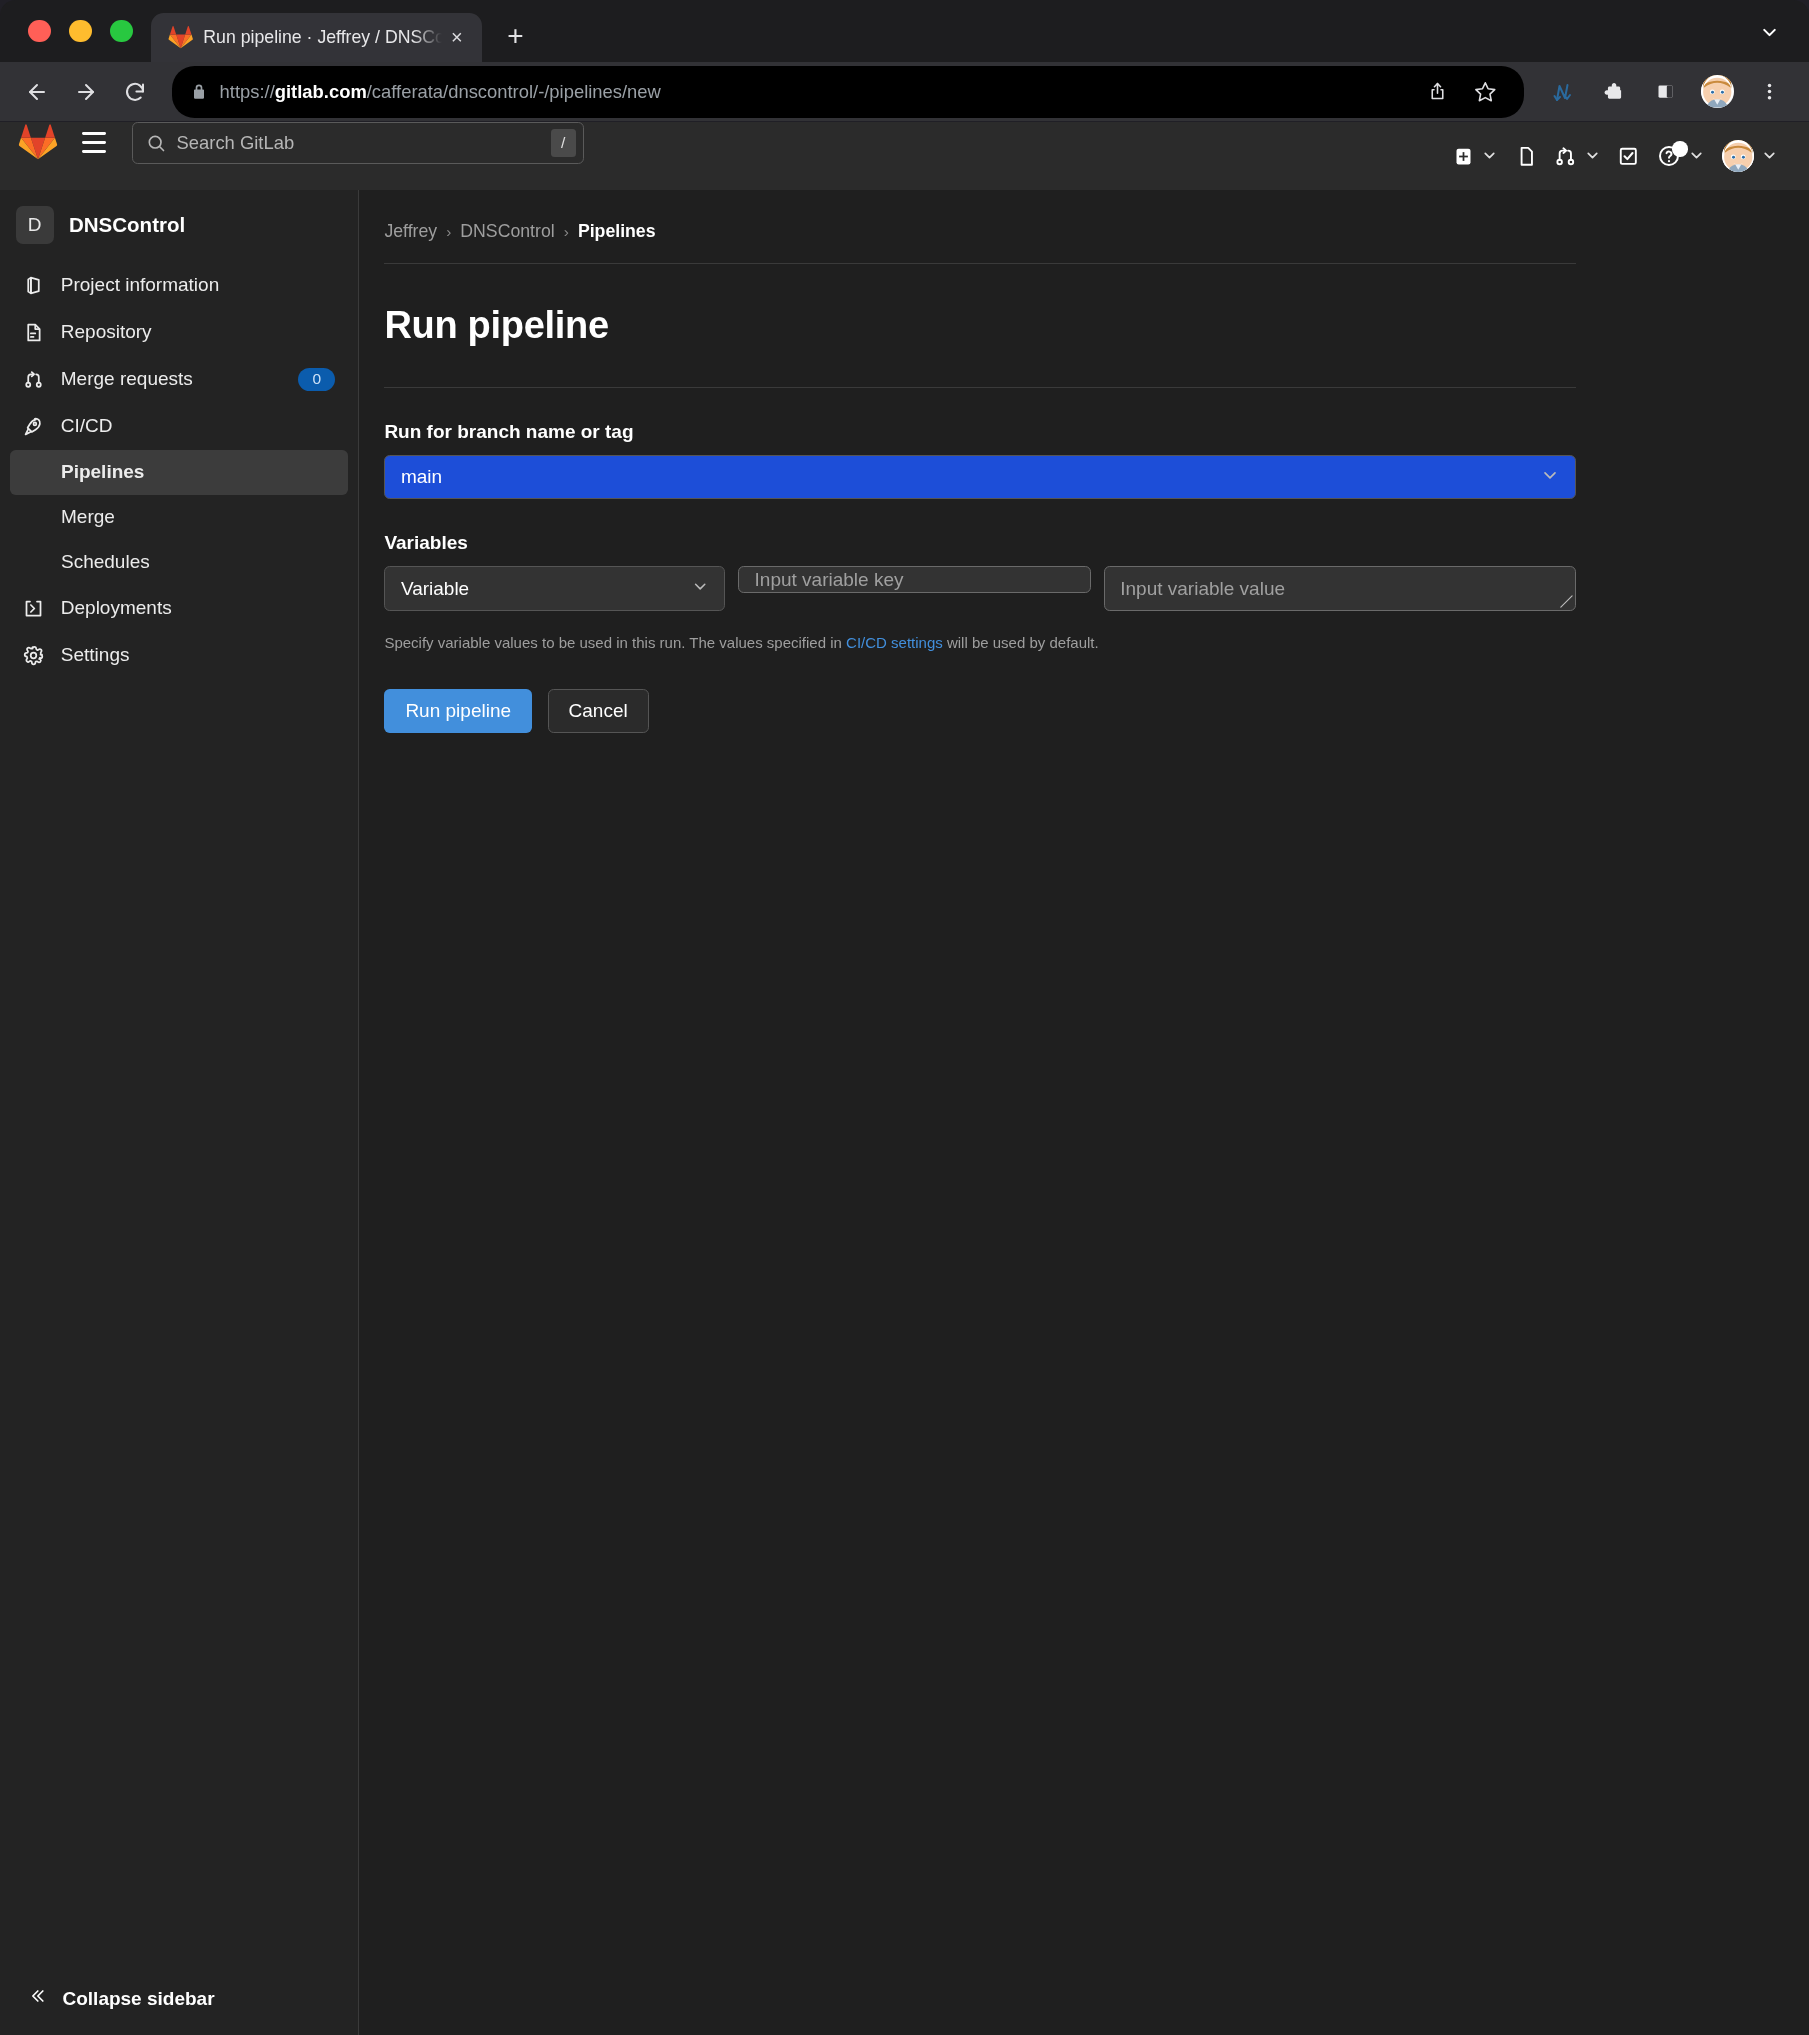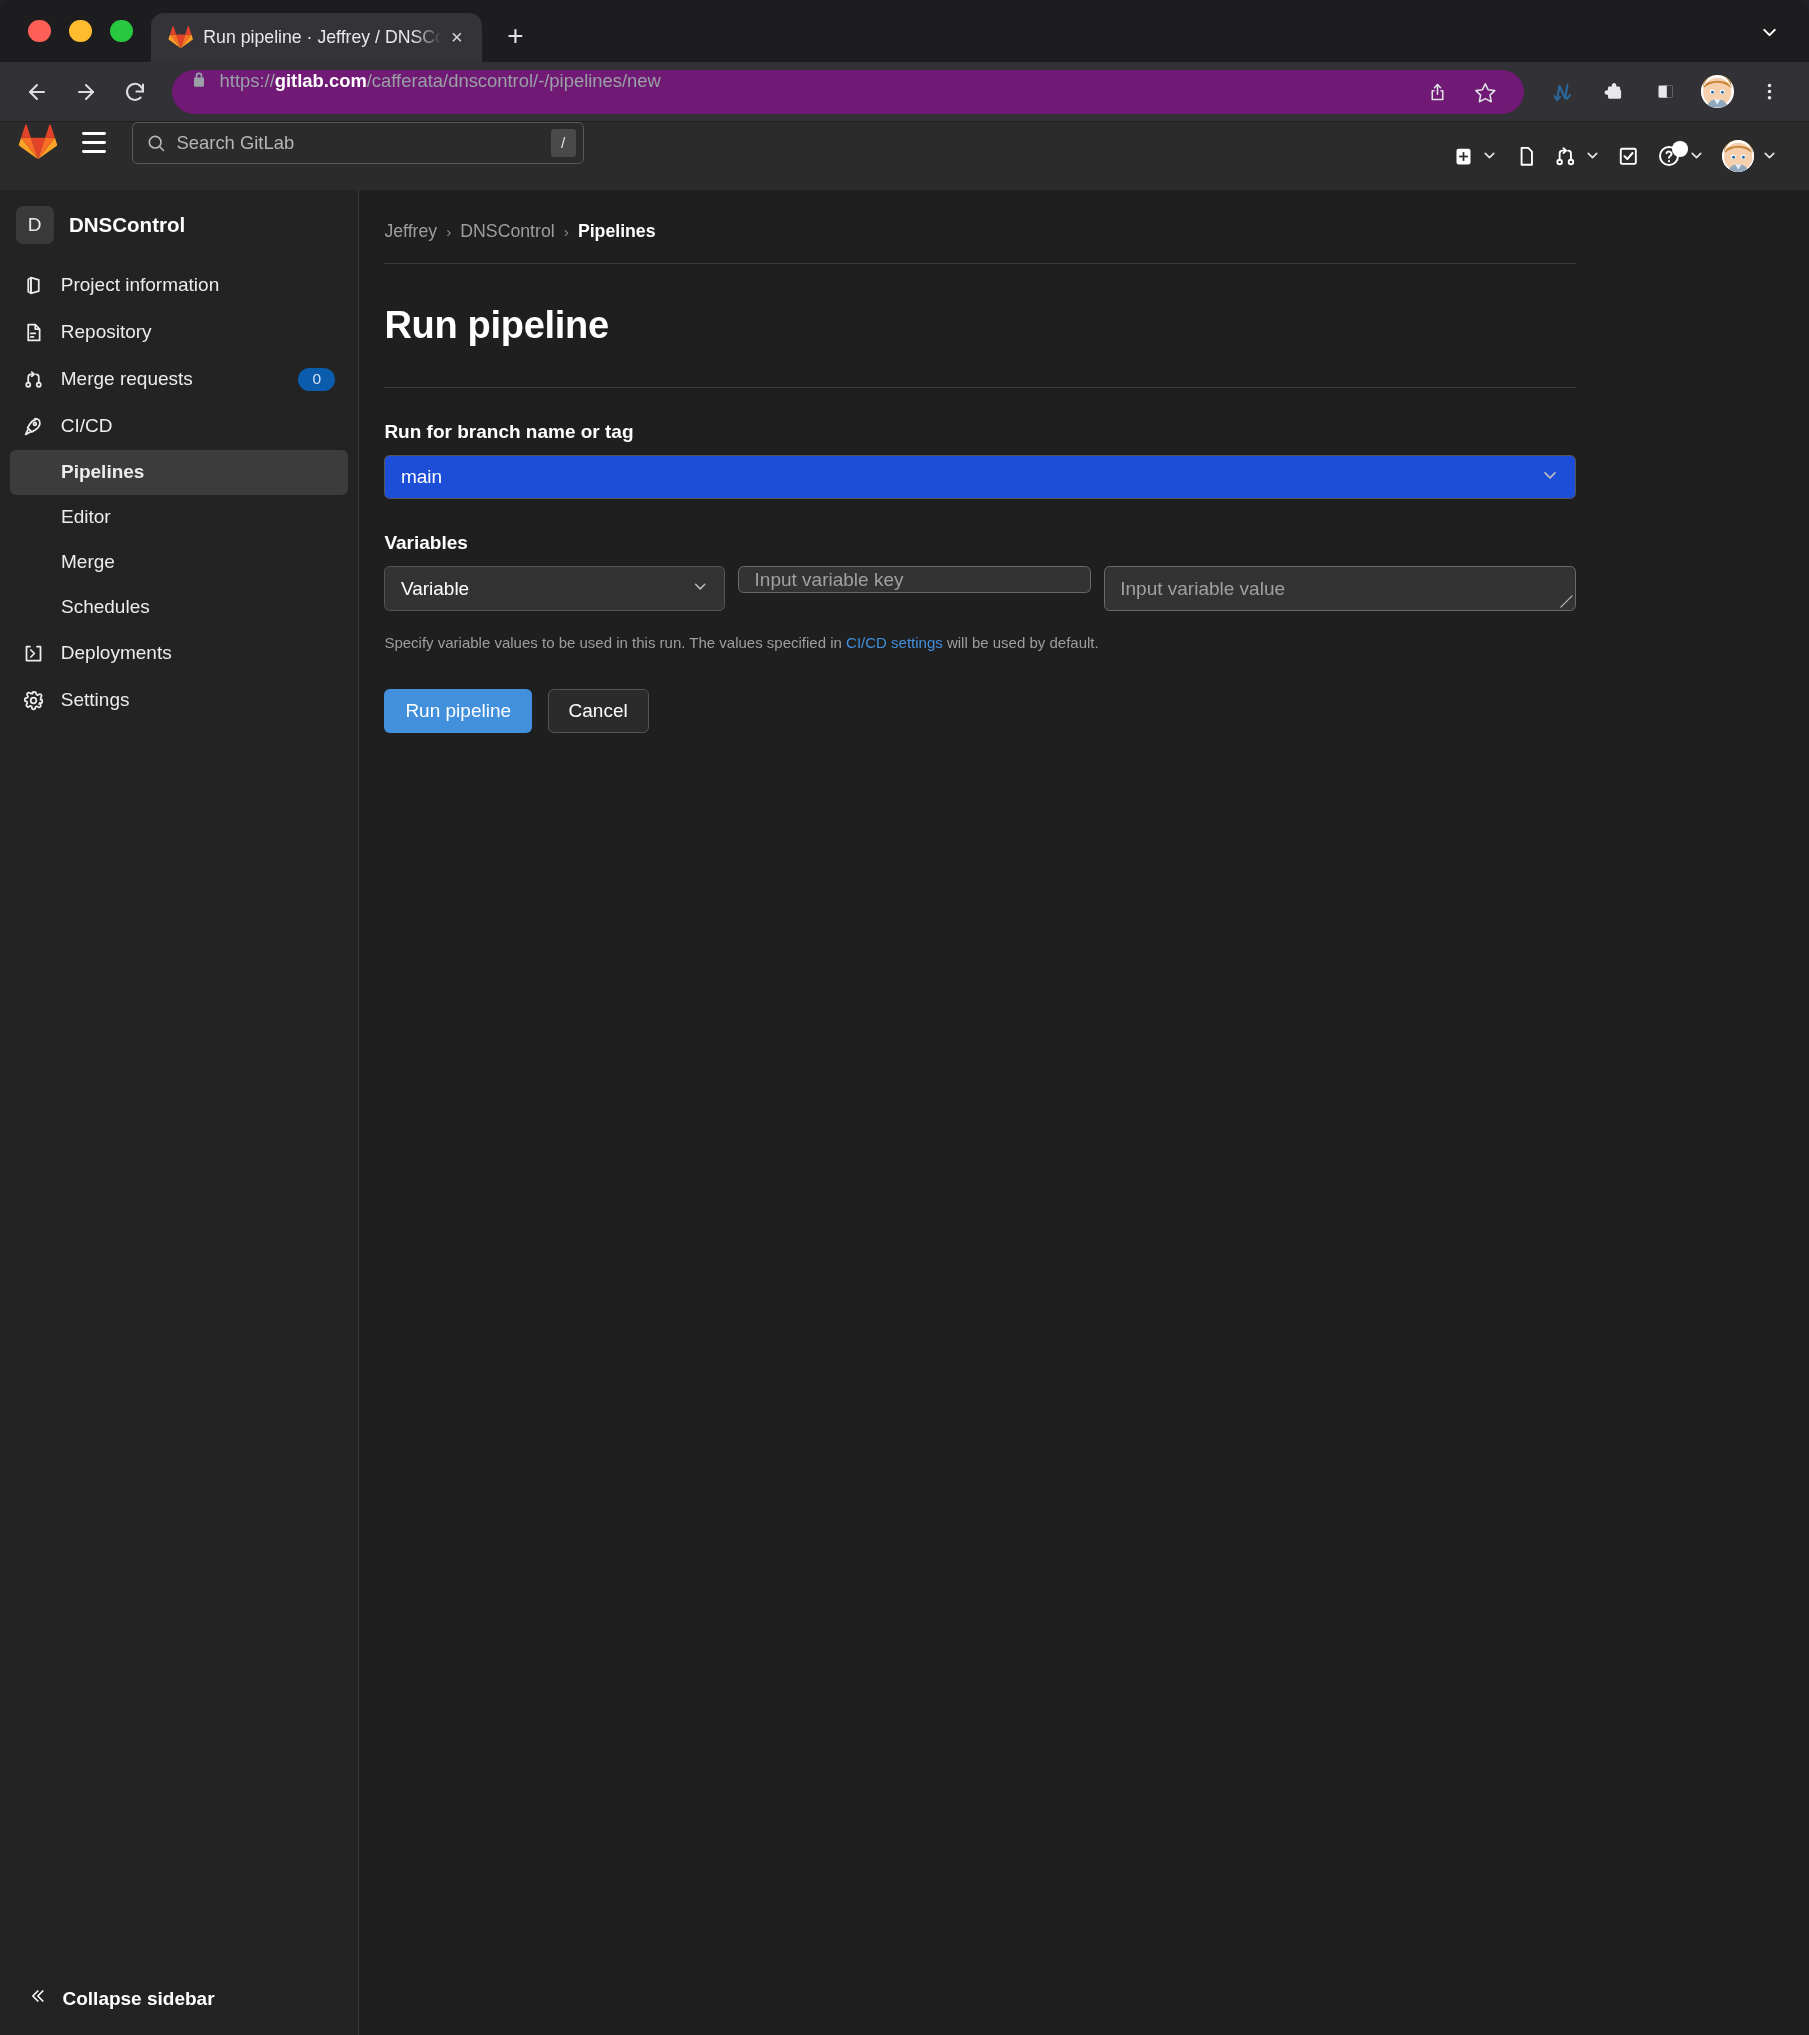--- a/index.html
+++ b/index.html
@@ -87,25 +87,25 @@
   }
   .tb-btn {
     width: 45px; height: 45px;
     display: flex; align-items: center; justify-content: center;
     border-radius: 50%;
     color: #dfdfe2;
     flex: 0 0 auto;
   }
   .omnibox {
     flex: 1;
-    height: 44px;
-    background: #701a75;
+    height: 52px;
+    background: #000000;
     border-radius: 22.6px;
     display: flex;
-    align-items: flex-start;
+    align-items: center;
     padding: 0 15.5px;
     margin: 0 11.3px 0 10px;
     min-width: 0;
   }
   .omni-lock { width: 24px; flex: 0 0 24px; display:flex; align-items:center; justify-content:center; margin-right: 8.5px; }
   .omni-url { font-size: 18.4px; color: #9aa0a6; white-space: nowrap; overflow: hidden; }
   .omni-url .host { color: #ffffff; font-weight: 700; }
   .omni-actions { display: flex; align-items: center; gap: 2.8px; margin-left: auto; }
   .tb-right { display: flex; align-items: center; gap: 7px; }
   .avatar-img {
@@ -637,23 +637,20 @@
                   <path d="M6 15 L3 21 l6-3"></path>
                 </svg>
             </span>
             <span class="lbl">CI/CD</span>
           </div>
 
           <div class="nav-sub active">
             <span>Pipelines</span>
           </div>
           <div class="nav-sub">
-            <span>Editor</span>
-          </div>
-          <div class="nav-sub">
             <span>Merge</span>
           </div>
           <div class="nav-sub">
             <span>Schedules</span>
           </div>
 
           <div class="nav-item">
             <span class="ico">
               <svg viewBox="0 0 24 24" width="21" height="21" fill="none" stroke="#ececec" stroke-width="2" stroke-linecap="round" stroke-linejoin="round">
                   <path d="M16 4 h4 v16 H4 V4 h4"></path>

